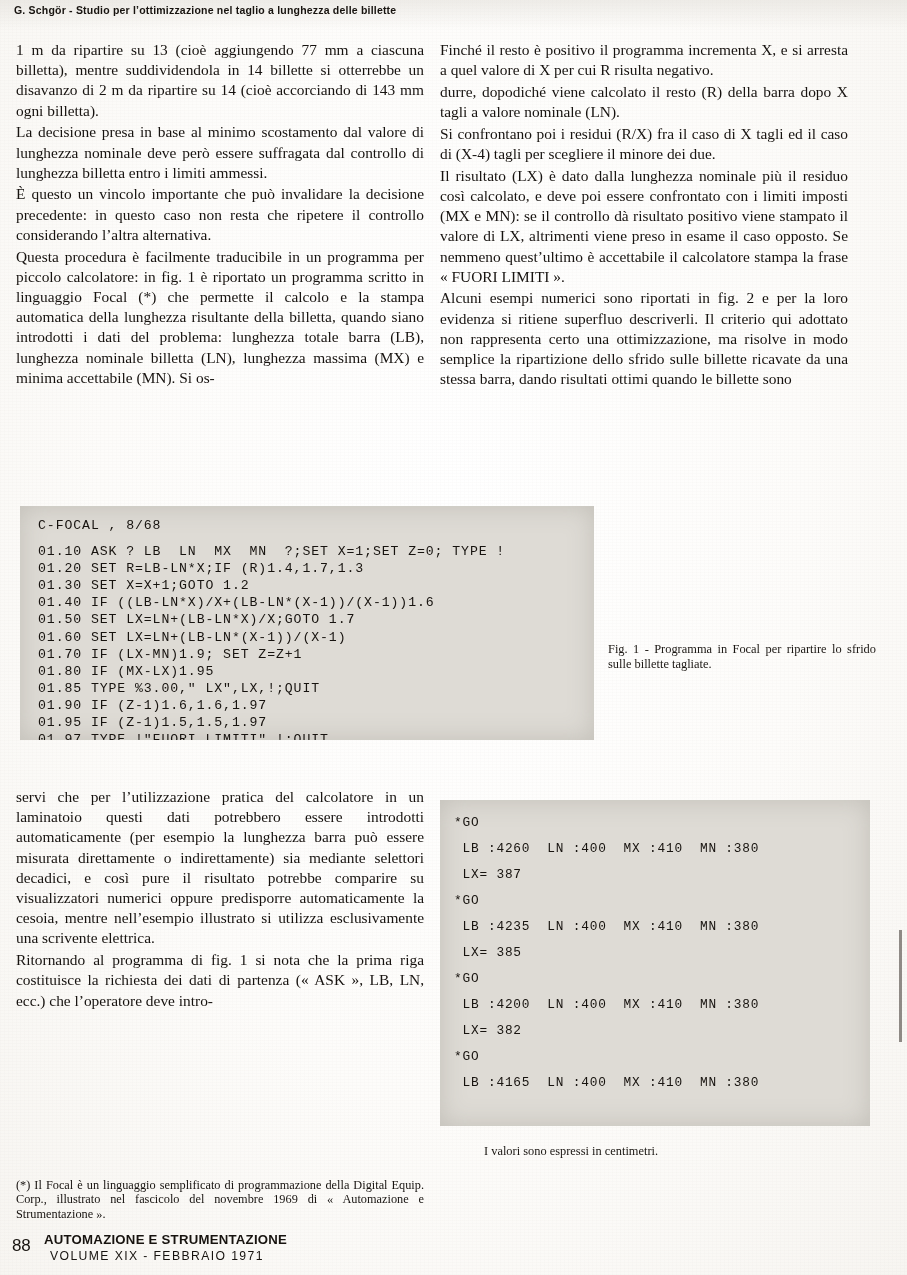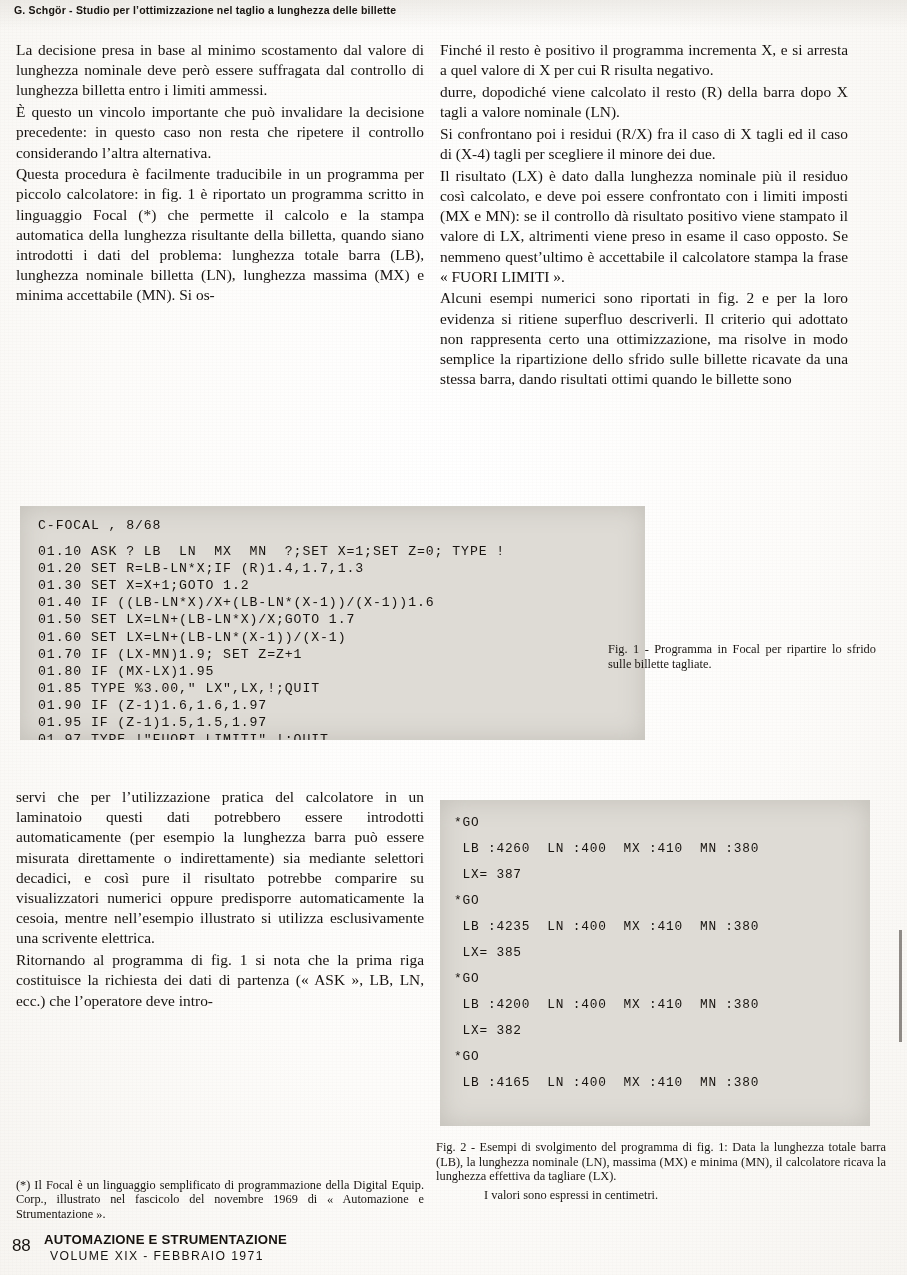--- a/index.html
+++ b/index.html
@@ -71,21 +71,21 @@
     background: #dedbd5;
     box-shadow: inset 0 0 26px rgba(130,125,115,.30);
     font-family: "Liberation Mono", monospace;
     color: #17130f;
     white-space: pre;
     overflow: hidden;
   }
   #fig1-listing {
     left: 20px;
     top: 506px;
-    width: 625px;
+    width: 574px;
     height: 234px;
     font-size: 13.2px;
     line-height: 17.1px;
     letter-spacing: .9px;
     padding: 11px 0 0 18px;
     box-sizing: border-box;
   }
   #fig1-listing .gap { display: block; height: 9px; }
 
   #fig2-listing {
@@ -183,20 +183,21 @@
 </head>
 <body>
 
 <div class="page"></div>
 <div id="edge-top-band"></div>
 <div class="edge-mark" id="edge-1"></div>
 
 <div class="runhead">G. Schgör - Studio per l’ottimizzazione nel taglio a lunghezza delle billette</div>
 
 <div class="col left" id="col-a">
+  <p>1 m da ripartire su 13 (cioè aggiungendo 77 mm a ciascuna billetta), mentre suddividendola in 14 billette si otterrebbe un disavanzo di 2 m da ripartire su 14 (cioè accorciando di 143 mm ogni billetta).</p>
   <p>La decisione presa in base al minimo scostamento dal valore di lunghezza nominale deve però essere suffragata dal controllo di lunghezza billetta entro i limiti ammessi.</p>
   <p>È questo un vincolo importante che può invalidare la decisione precedente: in questo caso non resta che ripetere il controllo considerando l’altra alternativa.</p>
   <p>Questa procedura è facilmente traducibile in un programma per piccolo calcolatore: in fig. 1 è riportato un programma scritto in linguaggio Focal (*) che permette il calcolo e la stampa automatica della lunghezza risultante della billetta, quando siano introdotti i dati del problema: lunghezza totale barra (LB), lunghezza nominale billetta (LN), lunghezza massima (MX) e minima accettabile (MN). Si os-</p>
 </div>
 
 <div class="col right" id="col-b">
   <p>Finché il resto è positivo il programma incrementa X, e si arresta a quel valore di X per cui R risulta negativo.</p>
   <p>durre, dopodiché viene calcolato il resto (R) della barra dopo X tagli a valore nominale (LN).</p>
   <p>Si confrontano poi i residui (R/X) fra il caso di X tagli ed il caso di (X-4) tagli per scegliere il minore dei due.</p>
   <p>Il risultato (LX) è dato dalla lunghezza nominale più il residuo così calcolato, e deve poi essere confrontato con i limiti imposti (MX e MN): se il controllo dà risultato positivo viene stampato il valore di LX, altrimenti viene preso in esame il caso opposto. Se nemmeno quest’ultimo è accettabile il calcolatore stampa la frase « FUORI LIMITI ».</p>
@@ -238,21 +239,21 @@
 <span></span>
 <span>FUORI LIMITI</span>
 <span>*GO</span>
 <span> LB :4165  LN :400  MX :415  MN :375</span>
 <span> LX= 379</span>
 <span>*GO</span>
 <span> LB :4350  LN :400  MX :410  MN :380</span>
 
 </div>
 
-<div class="caption" id="fig2-caption"><span>Fig. 2 - Esempi di svolgimento del programma di fig. 1: Data la lunghezza totale barra (LB), la lunghezza nominale (LN), massima (MX) e minima (MN), il calcolatore ricava la lunghezza effettiva da tagliare (LX).</span><span class="sub">I valori sono espressi in centimetri.</span></div>
+<div class="caption" id="fig2-caption"><span class="sub">I valori sono espressi in centimetri.</span></div>
 
 <div id="footnote-rule"></div>
 <div id="footnote"><span>(*) Il Focal è un linguaggio semplificato di programmazione </span><span class="bld">della Digital</span><span> Equip. Corp., illustrato nel fascicolo del novembre 1969 di « Automazione e Strumentazione ».</span></div>
 
 <div id="footer">
   <span class="pageno">88</span>
   <span class="jtitle">AUTOMAZIONE E STRUMENTAZIONE</span>
   <span class="jsub">VOLUME  XIX  -  FEBBRAIO  1971</span>
 </div>
 

